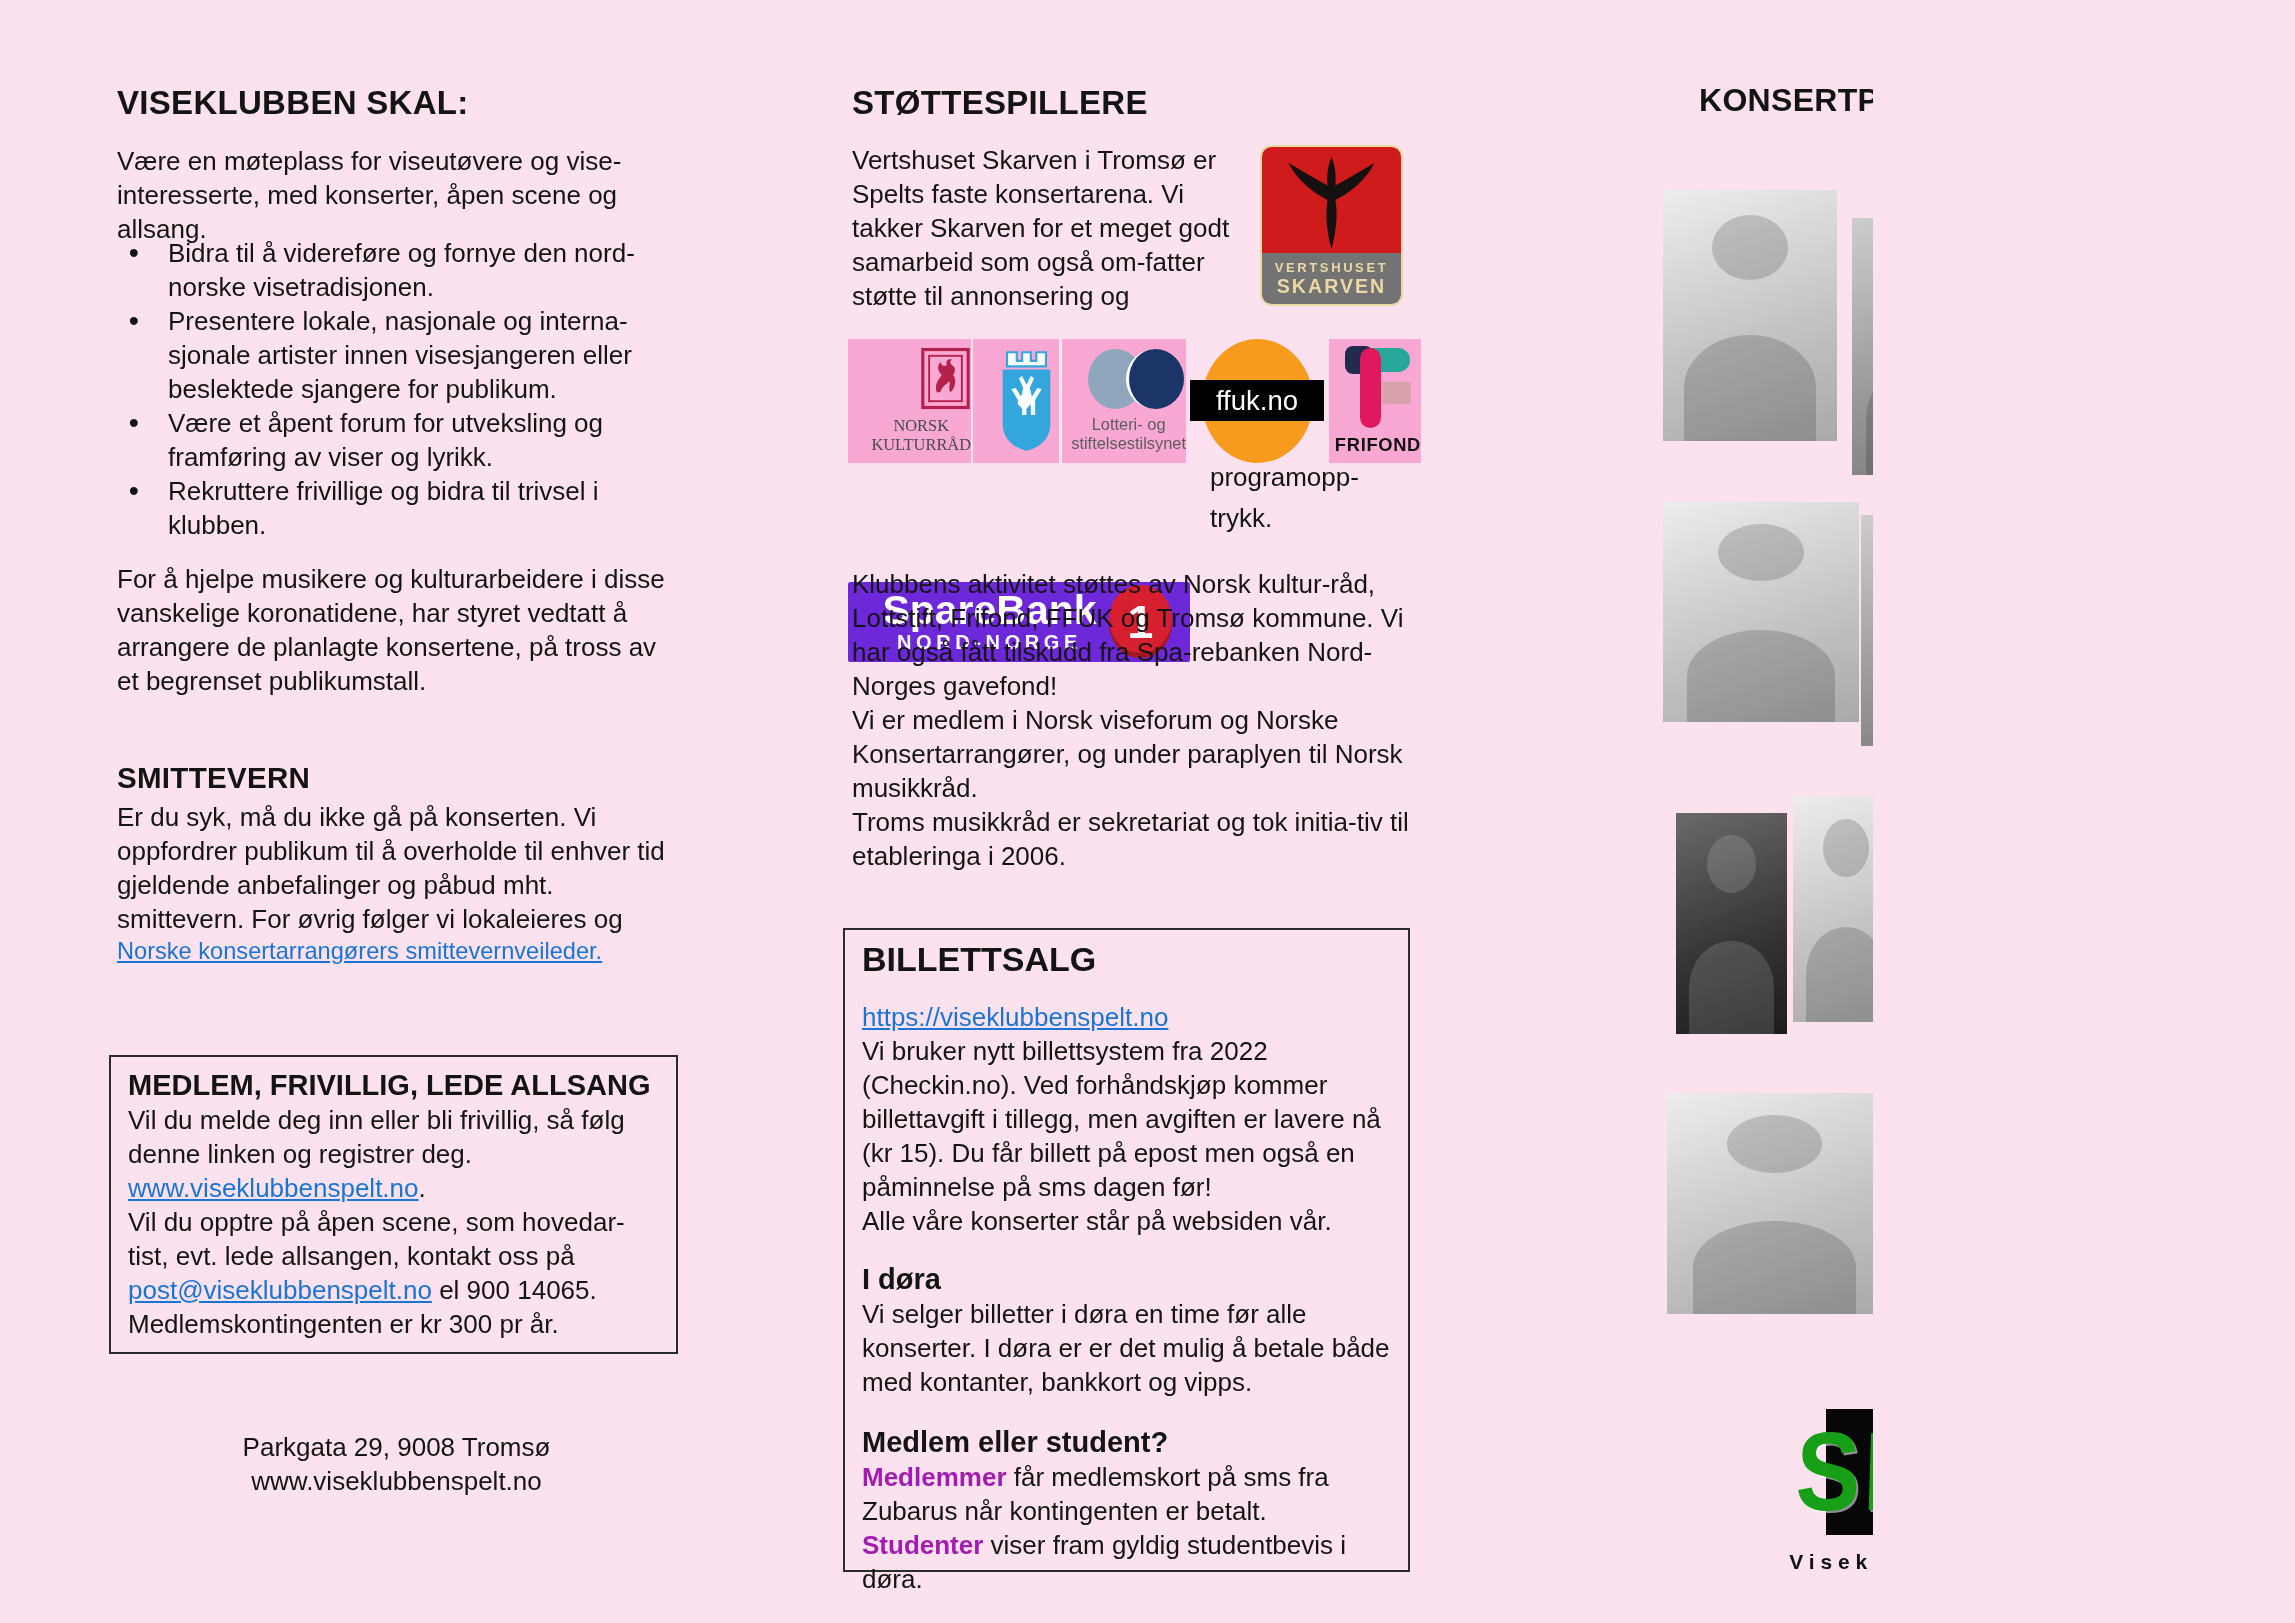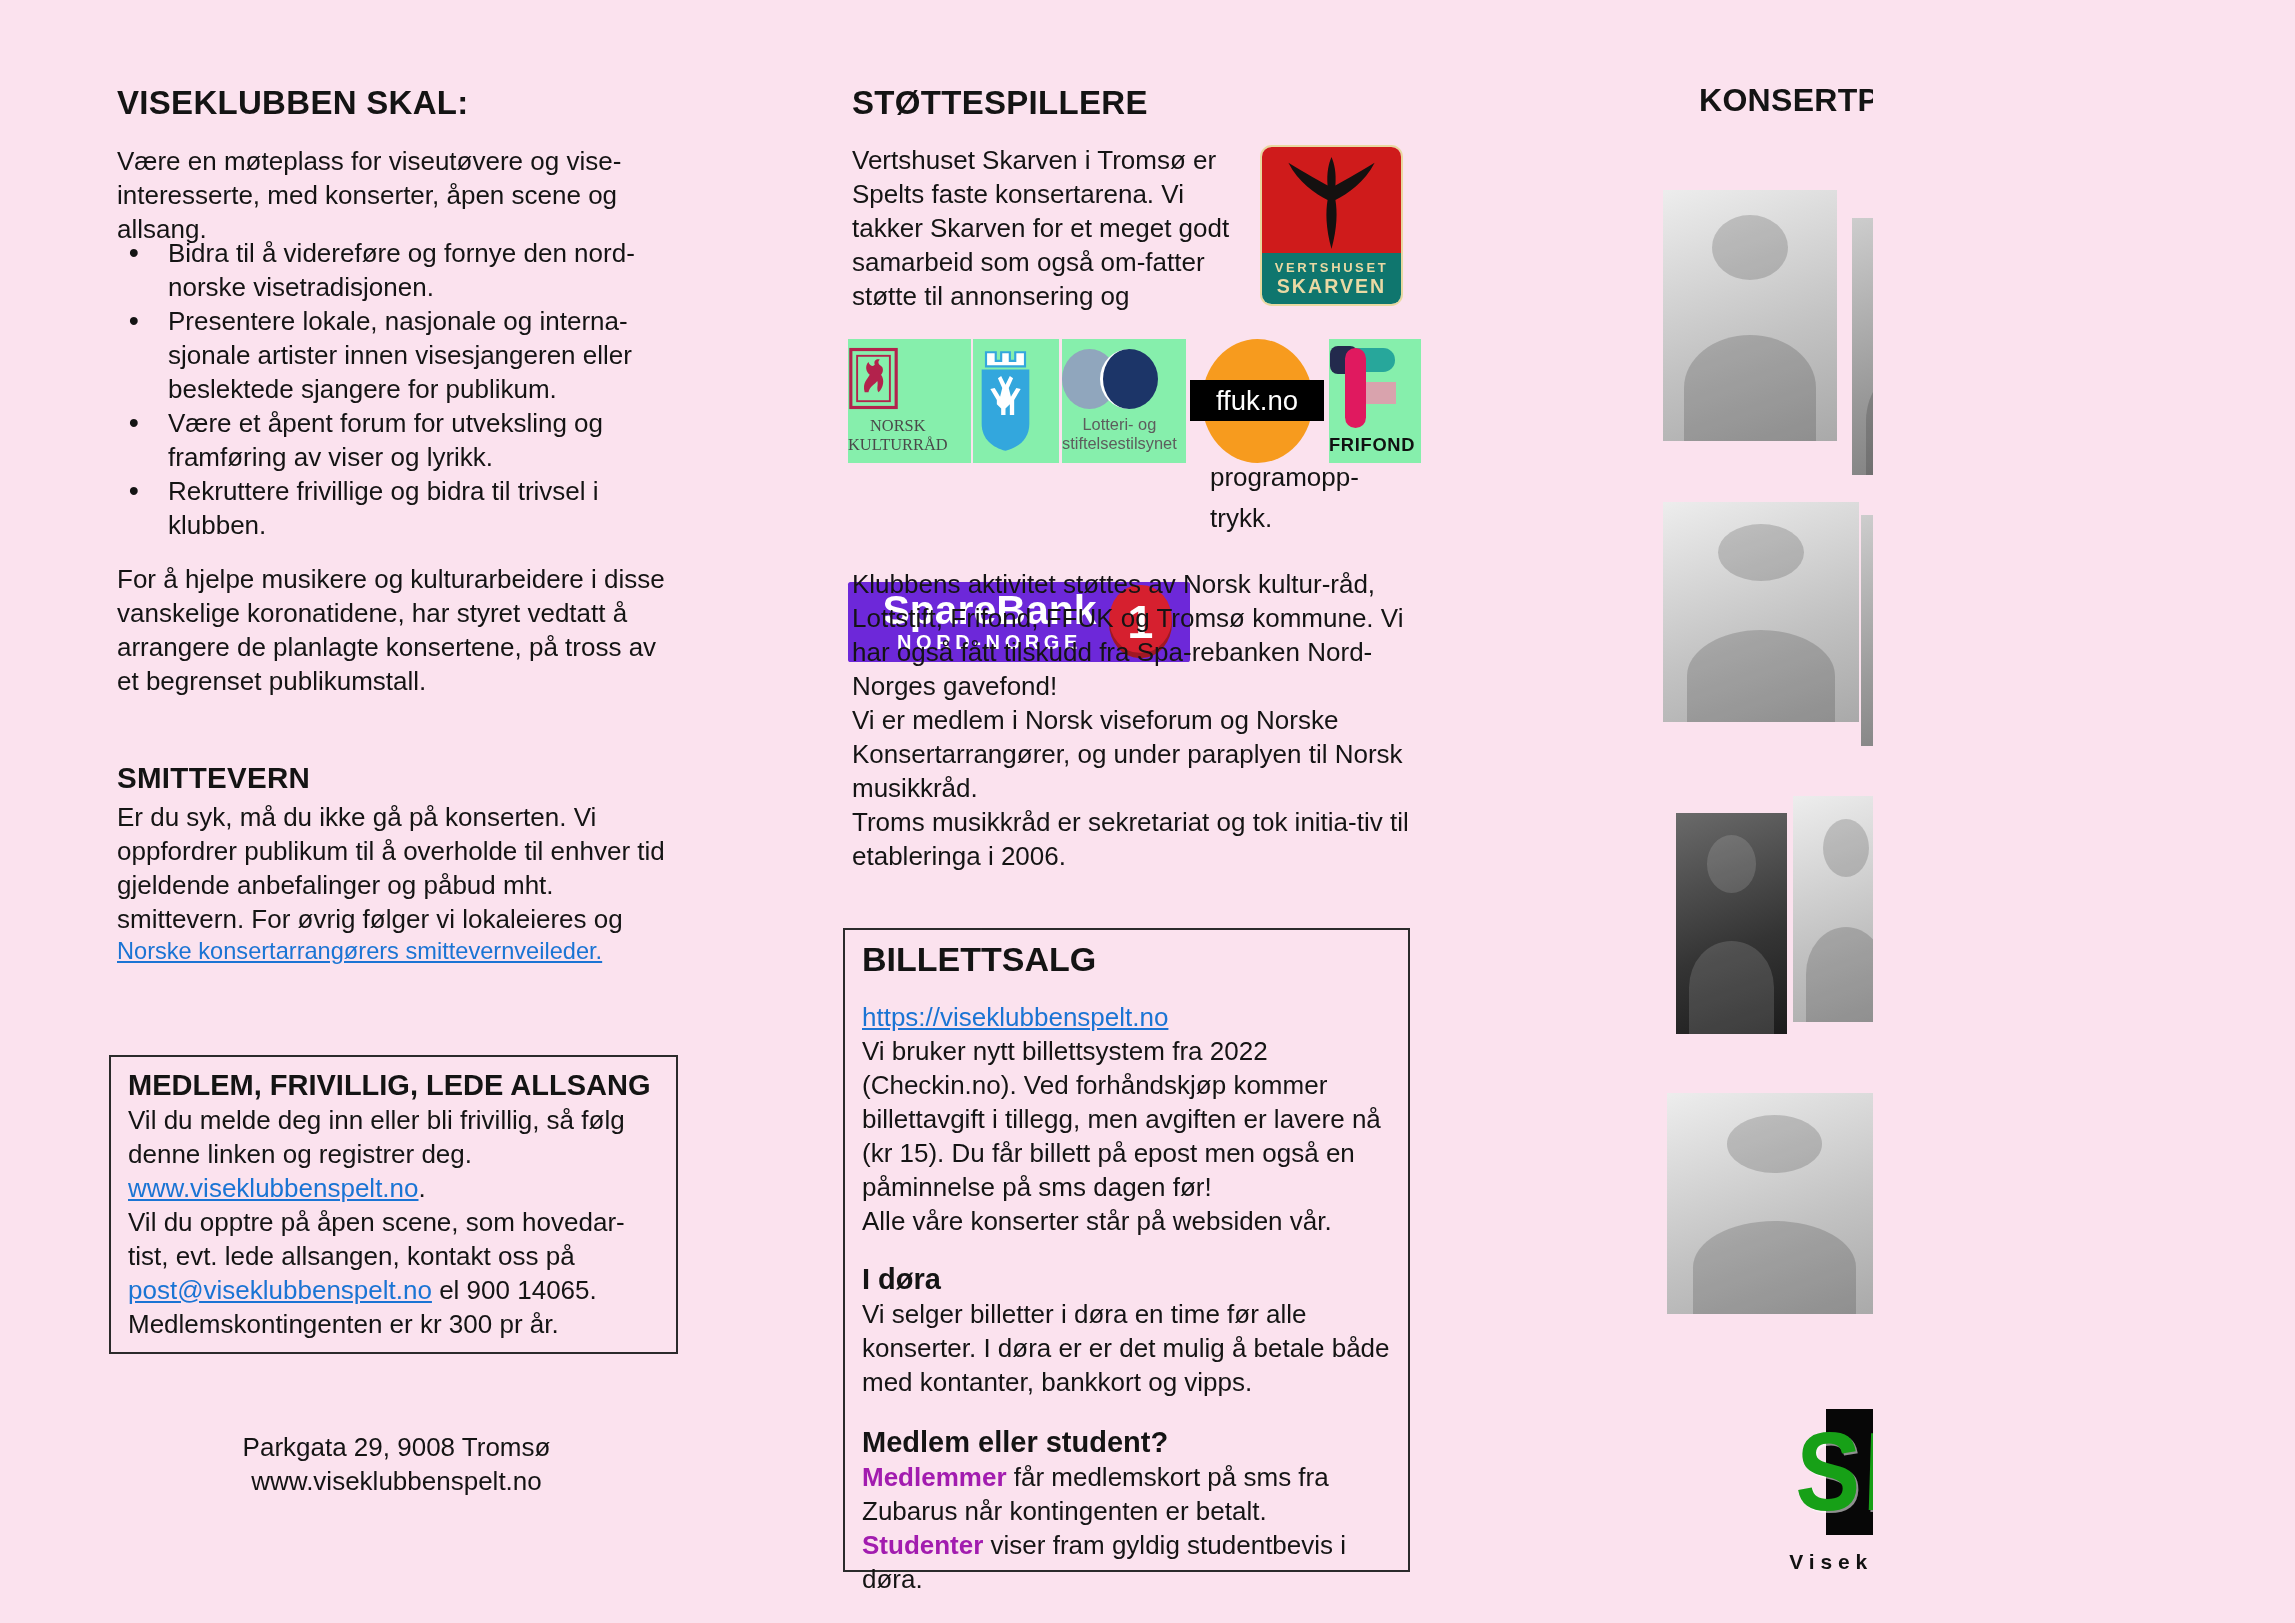--- a/index.html
+++ b/index.html
@@ -13,25 +13,25 @@
   .bluebold{color:#a21caf;font-weight:bold;}
   ul.bullets{list-style:none;margin:0;padding:0;}
   ul.bullets li{position:relative;padding-left:51px;margin:0;}
   ul.bullets li::before{content:"•";position:absolute;left:11.8px;top:0;font-size:29px;}
   .boxed{border:2px solid #2b2b2b;background:transparent;}
   .center{text-align:center;}
   
   .skarven{width:139px;height:157px;border-radius:11.8px;overflow:hidden;border:2px solid #e8d9a0;
            display:flex;flex-direction:column;}
   .skarven .red{flex:1;background:#cf1b1b;display:flex;align-items:flex-end;justify-content:center;}
-  .skarven .band{height:51px;background:#0f766e;display:flex;flex-direction:column;
+  .skarven .band{height:51px;background:#737373;display:flex;flex-direction:column;
                  align-items:center;justify-content:center;color:#ead9a4;font-weight:bold;}
   .skarven .band .l1{font-size:13px;letter-spacing:2.6px;}
   .skarven .band .l2{font-size:19.6px;letter-spacing:2px;}
-  .logobox{background:#86efac;display:flex;flex-direction:column;align-items:flex-start;justify-content:center;}
+  .logobox{background:#f9a8d4;display:flex;flex-direction:column;align-items:flex-end;justify-content:center;}
   .kultur-text{font-family:"Liberation Serif",serif;color:#4a4a4a;font-size:16.4px;line-height:19.6px;
                text-align:center;margin-top:5.2px;}
   .lotteri-text{color:#5d5d5d;font-size:16.4px;line-height:19px;text-align:center;margin-top:6.5px;}
   .ellipses{position:relative;width:98px;height:60px;}
   .ellipses .e1{position:absolute;left:0;top:0;width:55px;height:60px;border-radius:50%;background:#90a6bd;}
   .ellipses .e2{position:absolute;left:38px;top:0;width:55px;height:60px;border-radius:50%;
                 background:#1c3568;border-left:3.3px solid #fff;}
   .ffuk{position:relative;width:134px;height:124px;}
   .ffuk .egg{position:absolute;left:11.8px;top:0;width:111px;height:124px;border-radius:50%;background:#f79b1e;}
   .ffuk .band{position:absolute;left:0;top:41px;width:134px;height:41px;background:#000;

